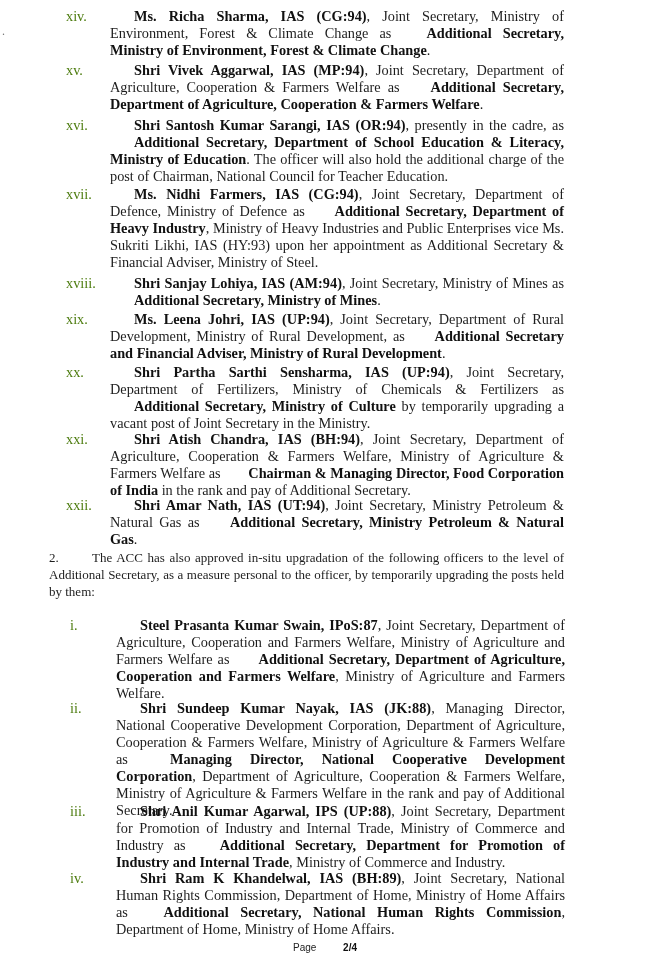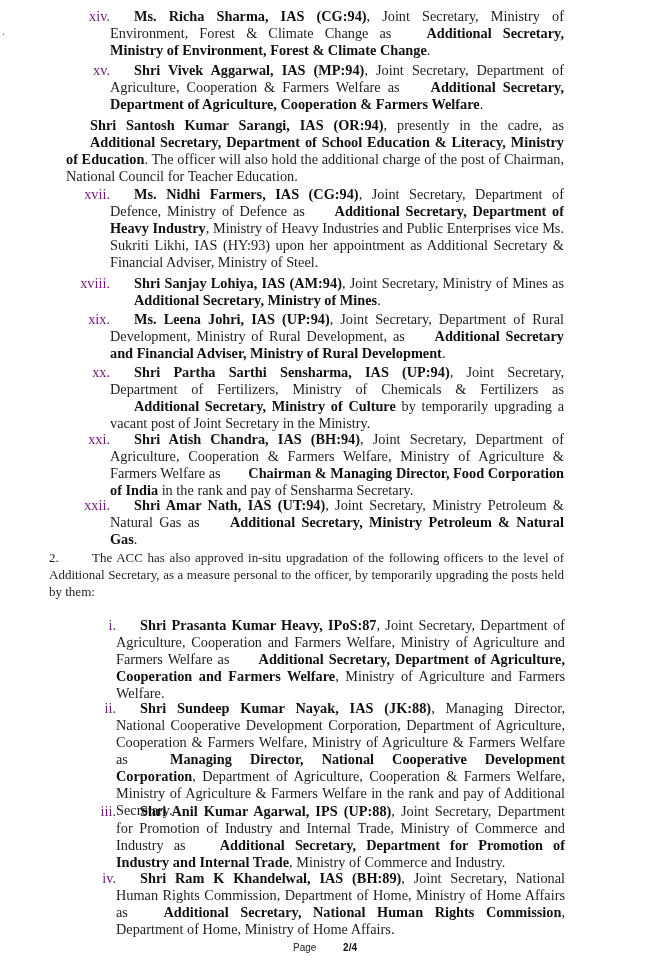--- a/index.html
+++ b/index.html
@@ -1,21 +1,21 @@
 <!DOCTYPE html>
 <html><head>
 <meta charset="utf-8">
 <style>
   html, body { margin:0; padding:0; background:#ffffff; }
   body { width:650px; height:973px; position:relative; overflow:hidden;
          font-family:"Liberation Serif","DejaVu Serif",serif; color:#1d1d1d; }
   .page { position:absolute; left:0; top:0; width:650px; height:973px; }
   .dot { position:absolute; left:2px; top:24px; font-size:12px; color:#777; }
   .item { position:absolute; left:66px; width:498px; display:flex; font-size:14.3px; line-height:17px; }
-  .item .num { width:44px; flex:0 0 44px; color:#701a75;text-align:right; }
+  .item .num { width:44px; flex:0 0 44px; color:#4d7c0f; }
   .item .body { flex:1; text-align:justify; }
   .item2 { left:70px; width:495px; }
   .item2 .num { width:46px; flex:0 0 46px; }
   b { font-weight:bold; color:#111;margin-left:24px; }
   .para { position:absolute; left:49px; width:515px; font-size:13px; line-height:17px; text-align:justify; }
   .para .pn { display:inline-block; width:43px; }
   .footer { position:absolute; left:0; width:650px; top:942px; text-align:center;
             font-family:"Liberation Sans","DejaVu Sans",sans-serif; font-size:10px; color:#222; }
   .footer b { font-weight:bold; }
 </style>
@@ -27,54 +27,55 @@
 
   <div class="item" style="top:8px">
     <span class="num">xiv.</span>
     <span class="body"><b>Ms. Richa Sharma, IAS (CG:94)</b><span>, Joint Secretary, Ministry of Environment, Forest &amp; Climate Change as </span><b>Additional Secretary, Ministry of Environment, Forest &amp; Climate Change</b><span>.</span></span>
   </div>
   <div class="item" style="top:62px">
     <span class="num">xv.</span>
     <span class="body"><b>Shri Vivek Aggarwal, IAS (MP:94)</b><span>, Joint Secretary, Department of Agriculture, Cooperation &amp; Farmers Welfare as </span><b>Additional Secretary, Department of Agriculture, Cooperation &amp; Farmers Welfare</b><span>.</span></span>
   </div>
   <div class="item" style="top:117px">
+    <span class="num">xvi.</span>
     <span class="body"><b>Shri Santosh Kumar Sarangi, IAS (OR:94)</b><span>, presently in the cadre, as </span><b>Additional Secretary, Department of School Education &amp; Literacy, Ministry of Education</b><span>. The officer will also hold the additional charge of the post of Chairman, National Council for Teacher Education.</span></span>
   </div>
   <div class="item" style="top:186px">
     <span class="num">xvii.</span>
     <span class="body"><b>Ms. Nidhi Farmers, IAS (CG:94)</b><span>, Joint Secretary, Department of Defence, Ministry of Defence as </span><b>Additional Secretary, Department of Heavy Industry</b><span>, Ministry of Heavy Industries and Public Enterprises vice Ms. Sukriti Likhi, IAS (HY:93) upon her appointment as Additional Secretary &amp; Financial Adviser, Ministry of Steel.</span></span>
   </div>
   <div class="item" style="top:275px">
     <span class="num">xviii.</span>
     <span class="body"><b>Shri Sanjay Lohiya, IAS (AM:94)</b><span>, Joint Secretary, Ministry of Mines as </span><b>Additional Secretary, Ministry of Mines</b><span>.</span></span>
   </div>
   <div class="item" style="top:311px">
     <span class="num">xix.</span>
     <span class="body"><b>Ms. Leena Johri, IAS (UP:94)</b><span>, Joint Secretary, Department of Rural Development, Ministry of Rural Development, as </span><b>Additional Secretary and Financial Adviser, Ministry of Rural Development</b><span>.</span></span>
   </div>
   <div class="item" style="top:364px">
     <span class="num">xx.</span>
     <span class="body"><b>Shri Partha Sarthi Sensharma, IAS (UP:94)</b><span>, Joint Secretary, Department of Fertilizers, Ministry of Chemicals &amp; Fertilizers as </span><b>Additional Secretary, Ministry of Culture</b><span> by temporarily upgrading a vacant post of Joint Secretary in the Ministry.</span></span>
   </div>
   <div class="item" style="top:431px">
     <span class="num">xxi.</span>
-    <span class="body"><b>Shri Atish Chandra, IAS (BH:94)</b><span>, Joint Secretary, Department of Agriculture, Cooperation &amp; Farmers Welfare, Ministry of Agriculture &amp; Farmers Welfare as </span><b>Chairman &amp; Managing Director, Food Corporation of India</b><span> in the rank and pay of Sensharma Secretary.</span></span>
+    <span class="body"><b>Shri Atish Chandra, IAS (BH:94)</b><span>, Joint Secretary, Department of Agriculture, Cooperation &amp; Farmers Welfare, Ministry of Agriculture &amp; Farmers Welfare as </span><b>Chairman &amp; Managing Director, Food Corporation of India</b><span> in the rank and pay of Additional Secretary.</span></span>
   </div>
   <div class="item" style="top:497px">
     <span class="num">xxii.</span>
     <span class="body"><b>Shri Amar Nath, IAS (UT:94)</b><span>, Joint Secretary, Ministry Petroleum &amp; Natural Gas as </span><b>Additional Secretary, Ministry Petroleum &amp; Natural Gas</b><span>.</span></span>
   </div>
 
   <div class="para" style="top:549px">
     <span class="pn">2.</span><span>The ACC has also approved in-situ upgradation of the following officers to the level of Additional Secretary, as a measure personal to the officer, by temporarily upgrading the posts held by them:</span>
   </div>
 
   <div class="item item2" style="top:617px">
     <span class="num">i.</span>
-    <span class="body"><b>Shri Prasanta Kumar Heavy, IPoS:87</b><span>, Joint Secretary, Department of Agriculture, Cooperation and Farmers Welfare, Ministry of Agriculture and Farmers Welfare as </span><b>Additional Secretary, Department of Agriculture, Cooperation and Farmers Welfare</b><span>, Ministry of Agriculture and Farmers Welfare.</span></span>
+    <span class="body"><b>Steel Prasanta Kumar Swain, IPoS:87</b><span>, Joint Secretary, Department of Agriculture, Cooperation and Farmers Welfare, Ministry of Agriculture and Farmers Welfare as </span><b>Additional Secretary, Department of Agriculture, Cooperation and Farmers Welfare</b><span>, Ministry of Agriculture and Farmers Welfare.</span></span>
   </div>
   <div class="item item2" style="top:700px">
     <span class="num">ii.</span>
     <span class="body"><b>Shri Sundeep Kumar Nayak, IAS (JK:88)</b><span>, Managing Director, National Cooperative Development Corporation, Department of Agriculture, Cooperation &amp; Farmers Welfare, Ministry of Agriculture &amp; Farmers Welfare as </span><b>Managing Director, National Cooperative Development Corporation</b><span>, Department of Agriculture, Cooperation &amp; Farmers Welfare, Ministry of Agriculture &amp; Farmers Welfare in the rank and pay of Additional Secretary.</span></span>
   </div>
   <div class="item item2" style="top:803px">
     <span class="num">iii.</span>
     <span class="body"><b>Shri Anil Kumar Agarwal, IPS (UP:88)</b><span>, Joint Secretary, Department for Promotion of Industry and Internal Trade, Ministry of Commerce and Industry as </span><b>Additional Secretary, Department for Promotion of Industry and Internal Trade</b><span>, Ministry of Commerce and Industry.</span></span>
   </div>
   <div class="item item2" style="top:870px">

